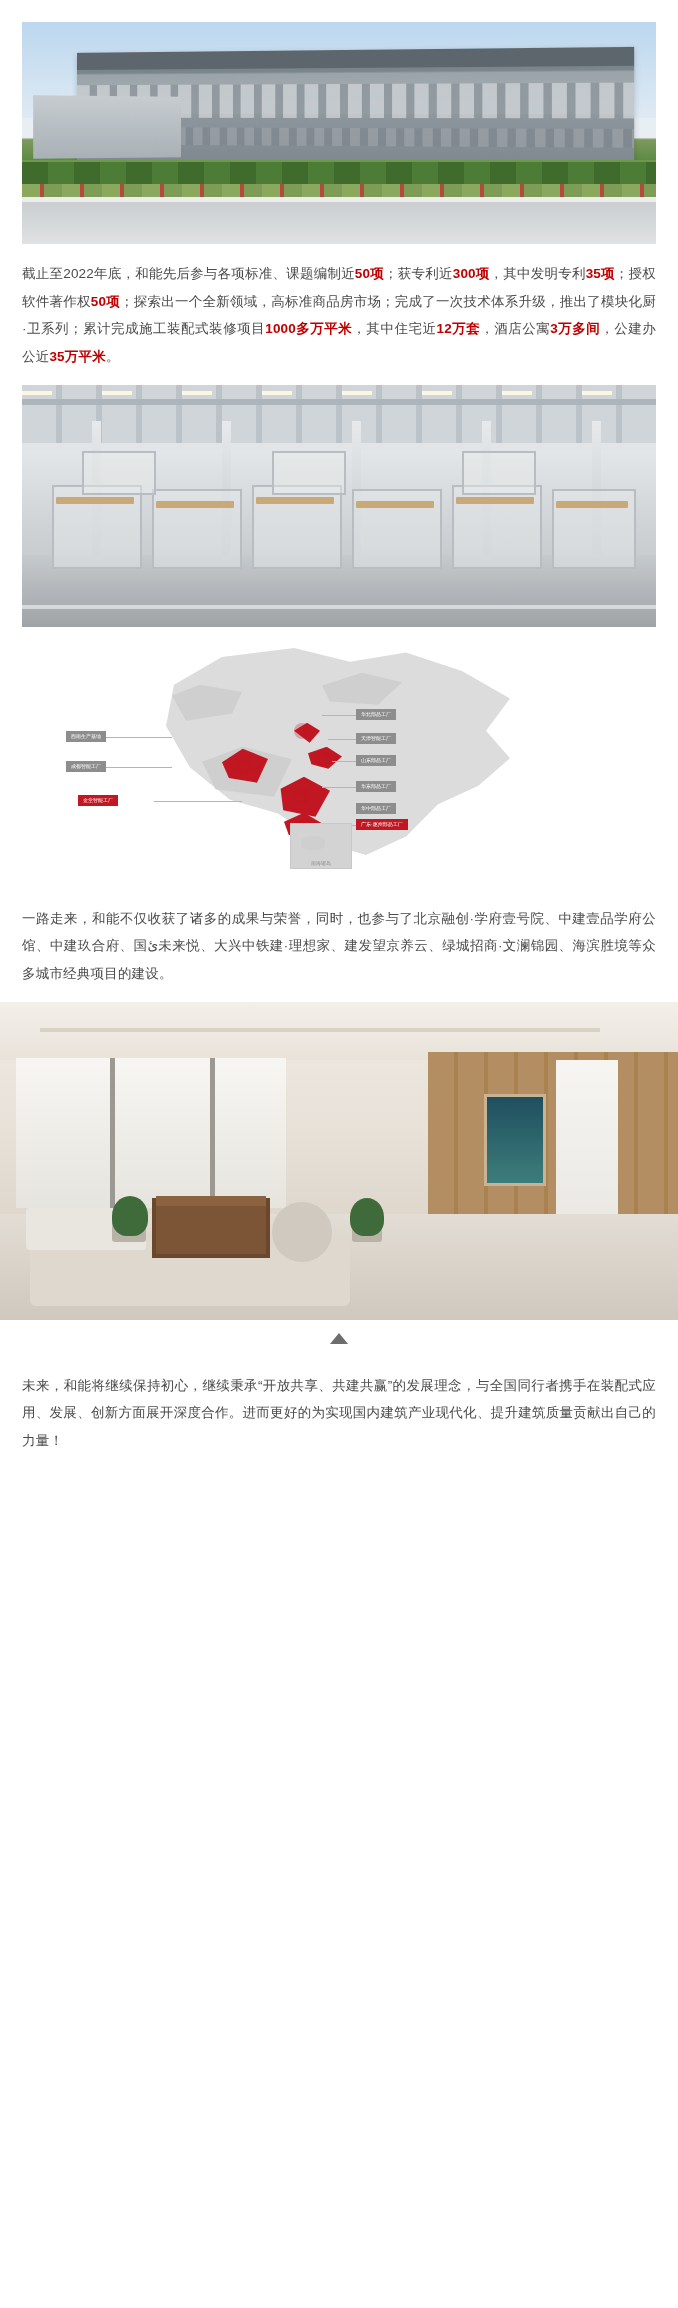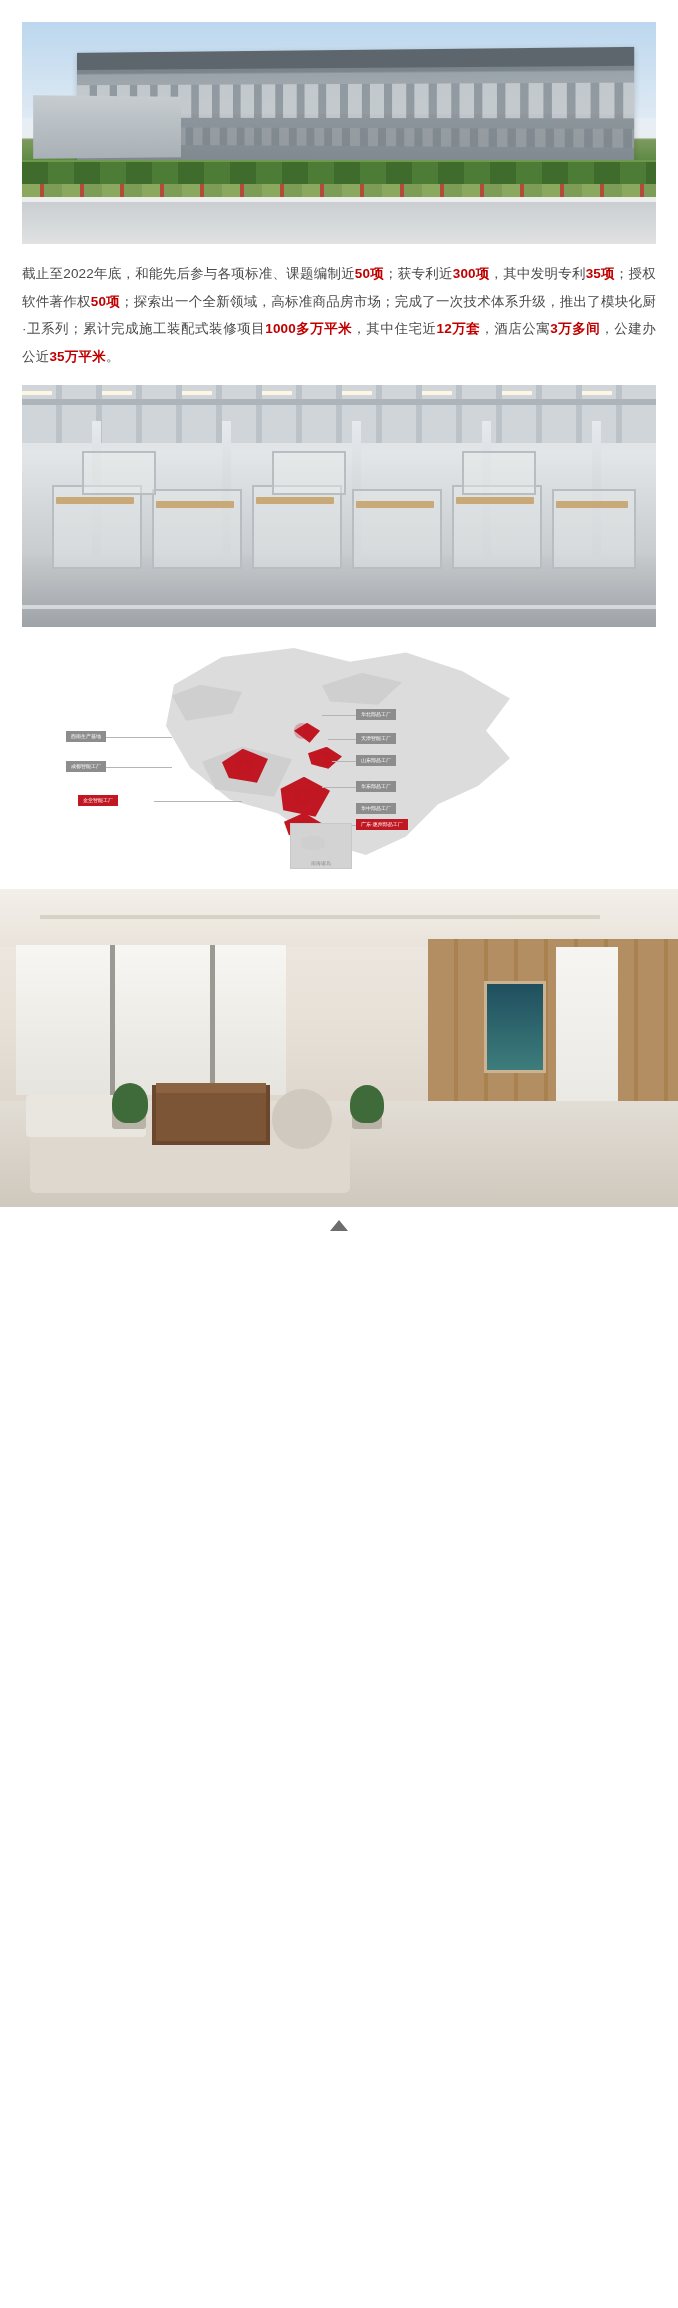--- a/index.html
+++ b/index.html
@@ -230,20 +230,21 @@
     <div class="map-label" style="left:334px; top:154px;">华东部品工厂</div>
     <div class="map-label" style="left:334px; top:176px;">华中部品工厂</div>
     <div class="map-label red" style="left:334px; top:192px;">广东·惠州部品工厂</div>
 
     <div class="map-hainan">
       <div class="inner"></div>
       <div class="cap">南海诸岛</div>
     </div>
   </div>
 
+  <p class="para para-block" id="p3"><span>一路走来，和能不仅收获了诸多的成果与荣誉，同时，也参与了北京融创·学府壹号院、中建壹品学府公馆、中建玖合府、国ئ未来悦、大兴中铁建·理想家、建发望京养云、绿城招商·文澜锦园、海滨胜境等众多城市经典项目的建设。</span></p>
 
   <div class="photo-lobby">
     <div class="pl-ceil"></div>
     <div class="pl-ceil-slot"></div>
     <div class="pl-window" style="left:16px;"></div>
     <div class="pl-window" style="left:116px;"></div>
     <div class="pl-mullion" style="left:110px;"></div>
     <div class="pl-mullion" style="left:210px;"></div>
     <div class="pl-wood-wall"></div>
     <div class="pl-marble"></div>
@@ -258,15 +259,16 @@
     <div class="pl-planter" style="left:112px; bottom:78px; width:34px; height:22px;"></div>
     <div class="pl-plant" style="left:112px; width:36px; height:40px;"></div>
     <div class="pl-planter" style="left:352px; bottom:78px; width:30px; height:20px;"></div>
     <div class="pl-plant" style="left:350px; width:34px; height:38px;"></div>
   </div>
 
   <div class="arrow-wrap">
     <span class="arrow"></span>
   </div>
 
+  <p class="para para-block" id="p4"><span>未来，和能将继续保持初心，继续秉承“开放共享、共建共赢”的发展理念，与全国同行者携手在装配式应用、发展、创新方面展开深度合作。进而更好的为实现国内建筑产业现代化、提升建筑质量贡献出自己的力量！</span></p>
 
   <div class="bottom-spacer"></div>
 </div>
 
 </body></html>

